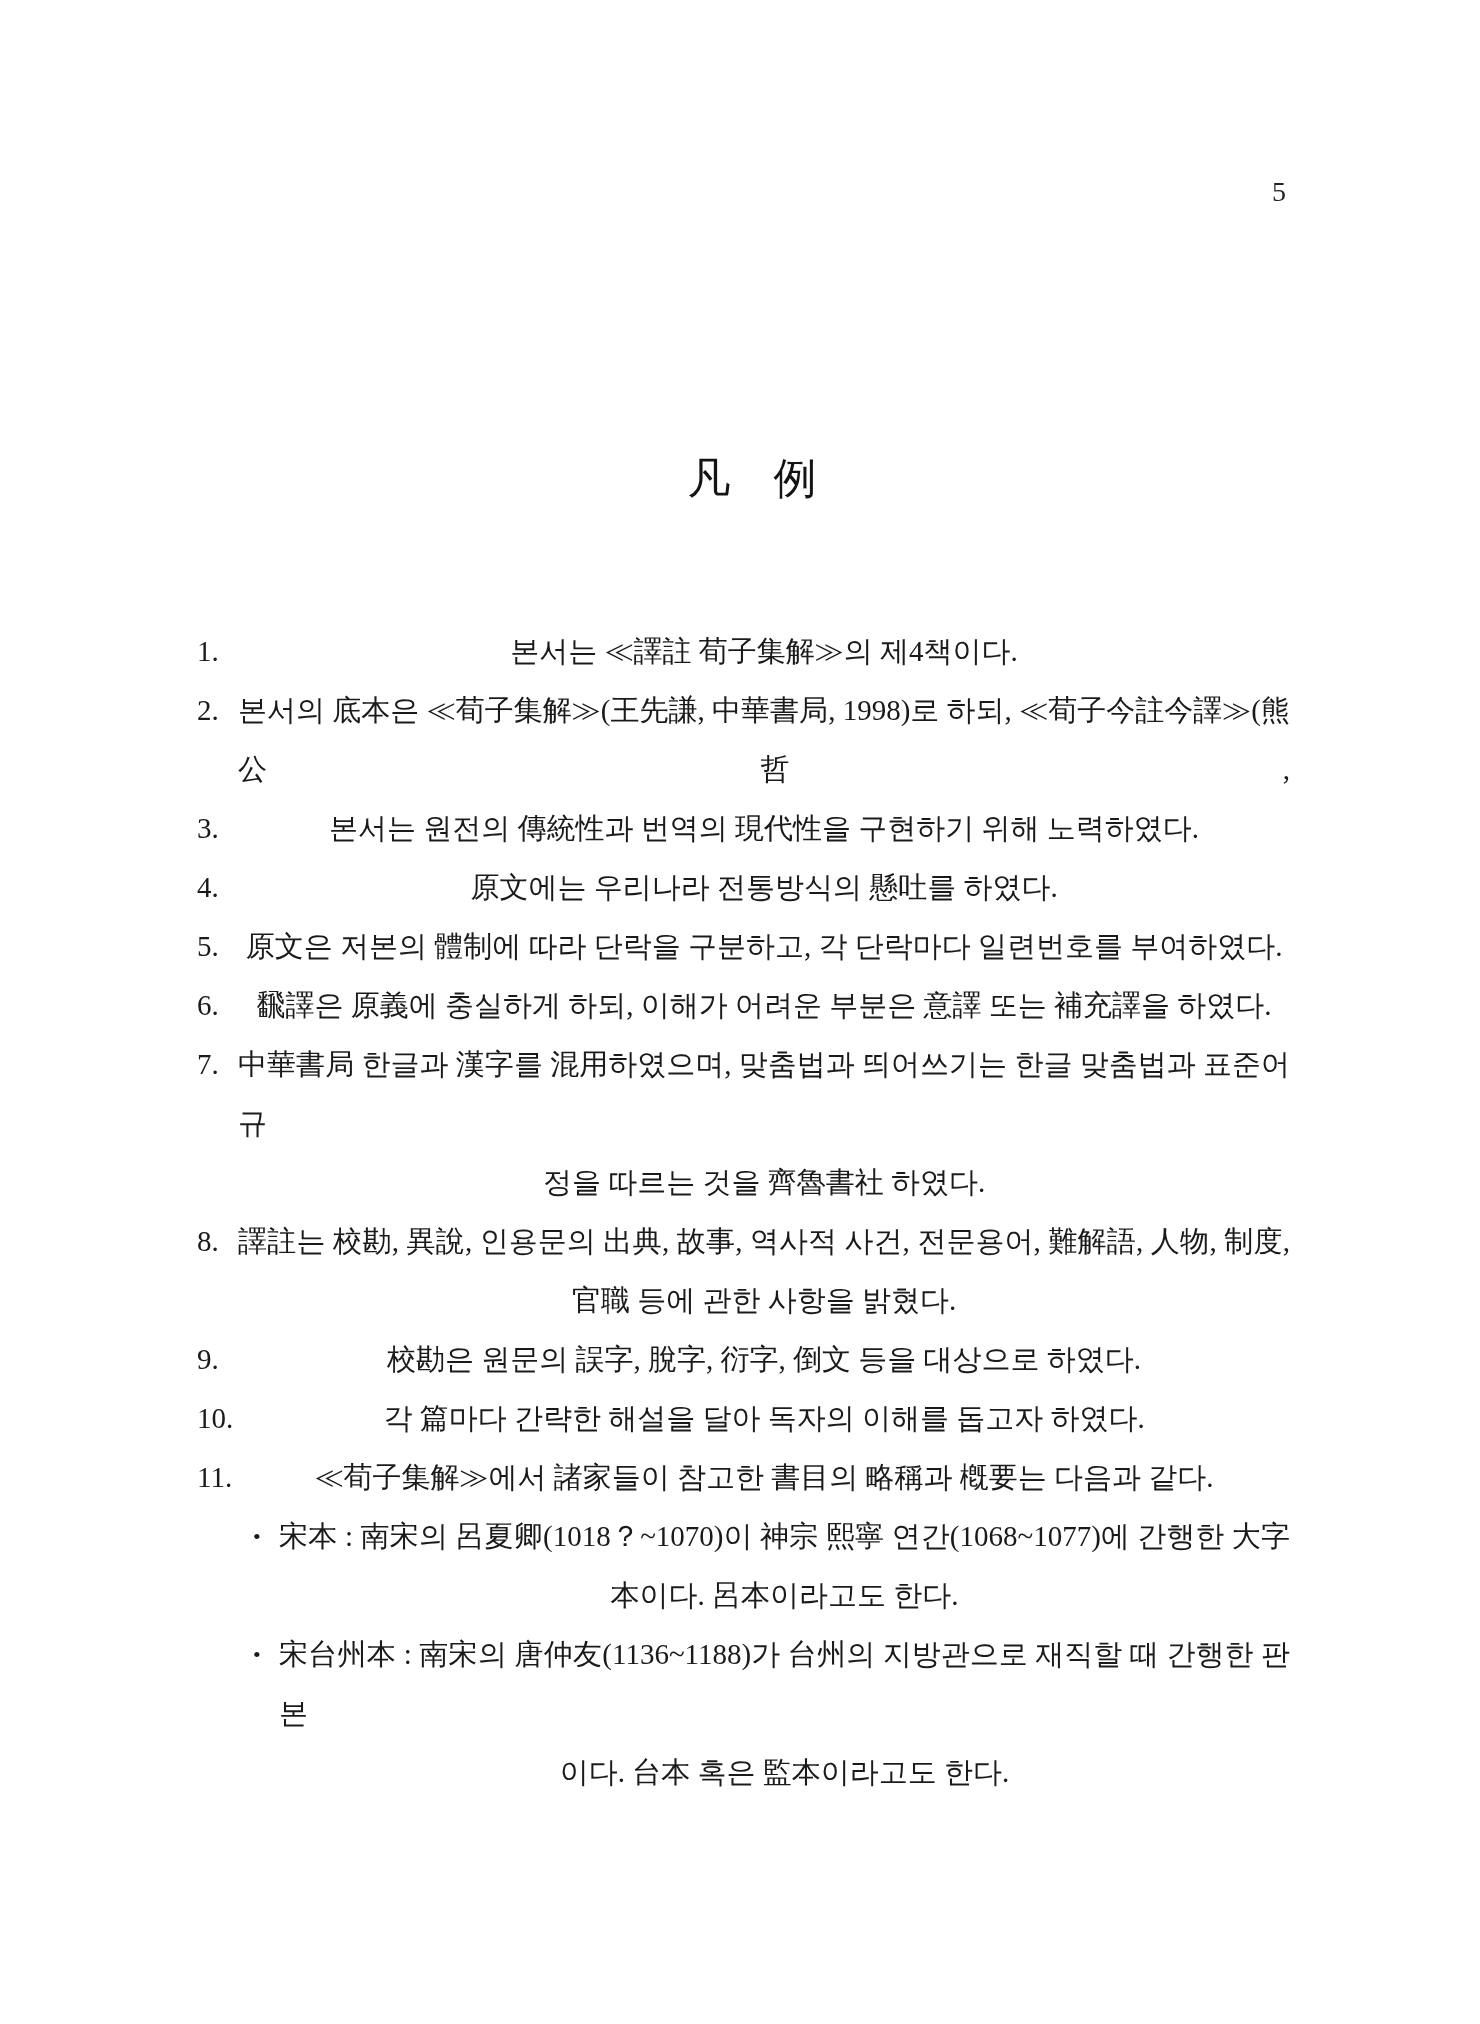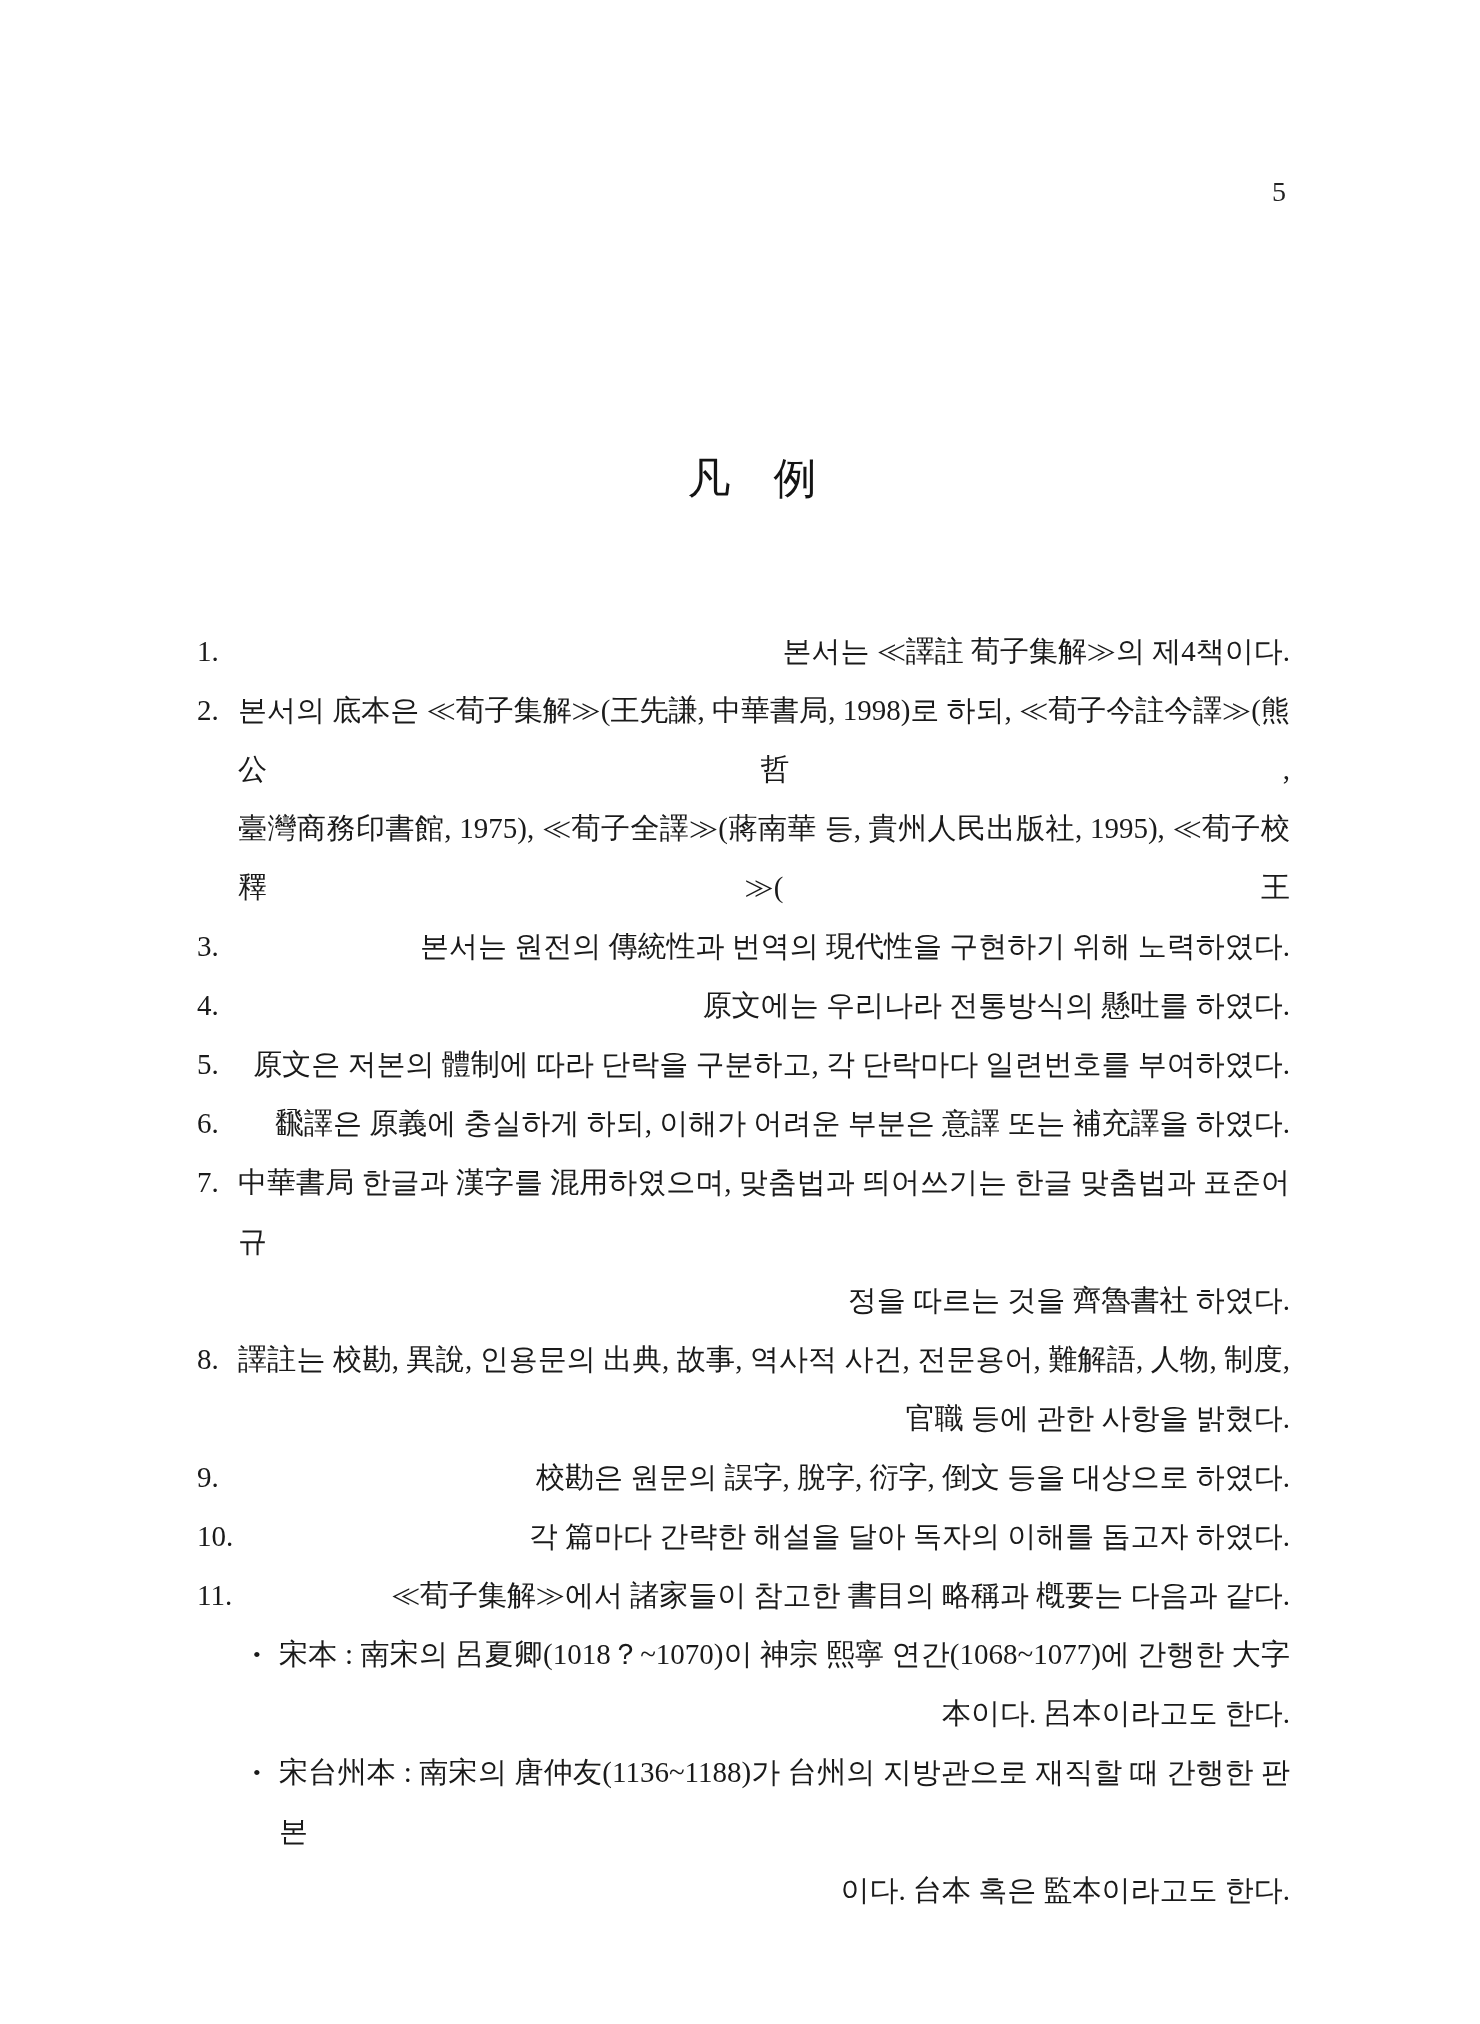--- a/index.html
+++ b/index.html
@@ -57,21 +57,21 @@
     white-space: nowrap;
   }
   .item.bullet {
     padding-left: 82px;
   }
   .item.bullet > .marker {
     left: 56px;
     font-size: 22px;
   }
   .line {
-    text-align: right;
+    text-align: center;
     white-space: normal;
   }
   .line.fill {
     text-align: justify;
     text-align-last: justify;
   }
 </style>
 </head>
 <body>
 
@@ -81,21 +81,20 @@
   <h1 class="doc-title">凡　例</h1>
 
   <main class="body-block">
       <div class="item">
         <span class="marker">1.</span>
         <div class="line">본서는 ≪譯註 荀子集解≫의 제4책이다.</div>
       </div>
       <div class="item">
         <span class="marker">2.</span>
         <div class="line fill">본서의 底本은 ≪荀子集解≫(王先謙, 中華書局, 1998)로 하되, ≪荀子今註今譯≫(熊公哲,</div>
-        <div class="line fill">臺灣商務印書館, 1975), ≪荀子全譯≫(蔣南華 등, 貴州人民出版社, 1995), ≪荀子校釋≫(王</div>
       </div>
       <div class="item">
         <span class="marker">3.</span>
         <div class="line">본서는 원전의 傳統性과 번역의 現代性을 구현하기 위해 노력하였다.</div>
       </div>
       <div class="item">
         <span class="marker">4.</span>
         <div class="line">原文에는 우리나라 전통방식의 懸吐를 하였다.</div>
       </div>
       <div class="item">

